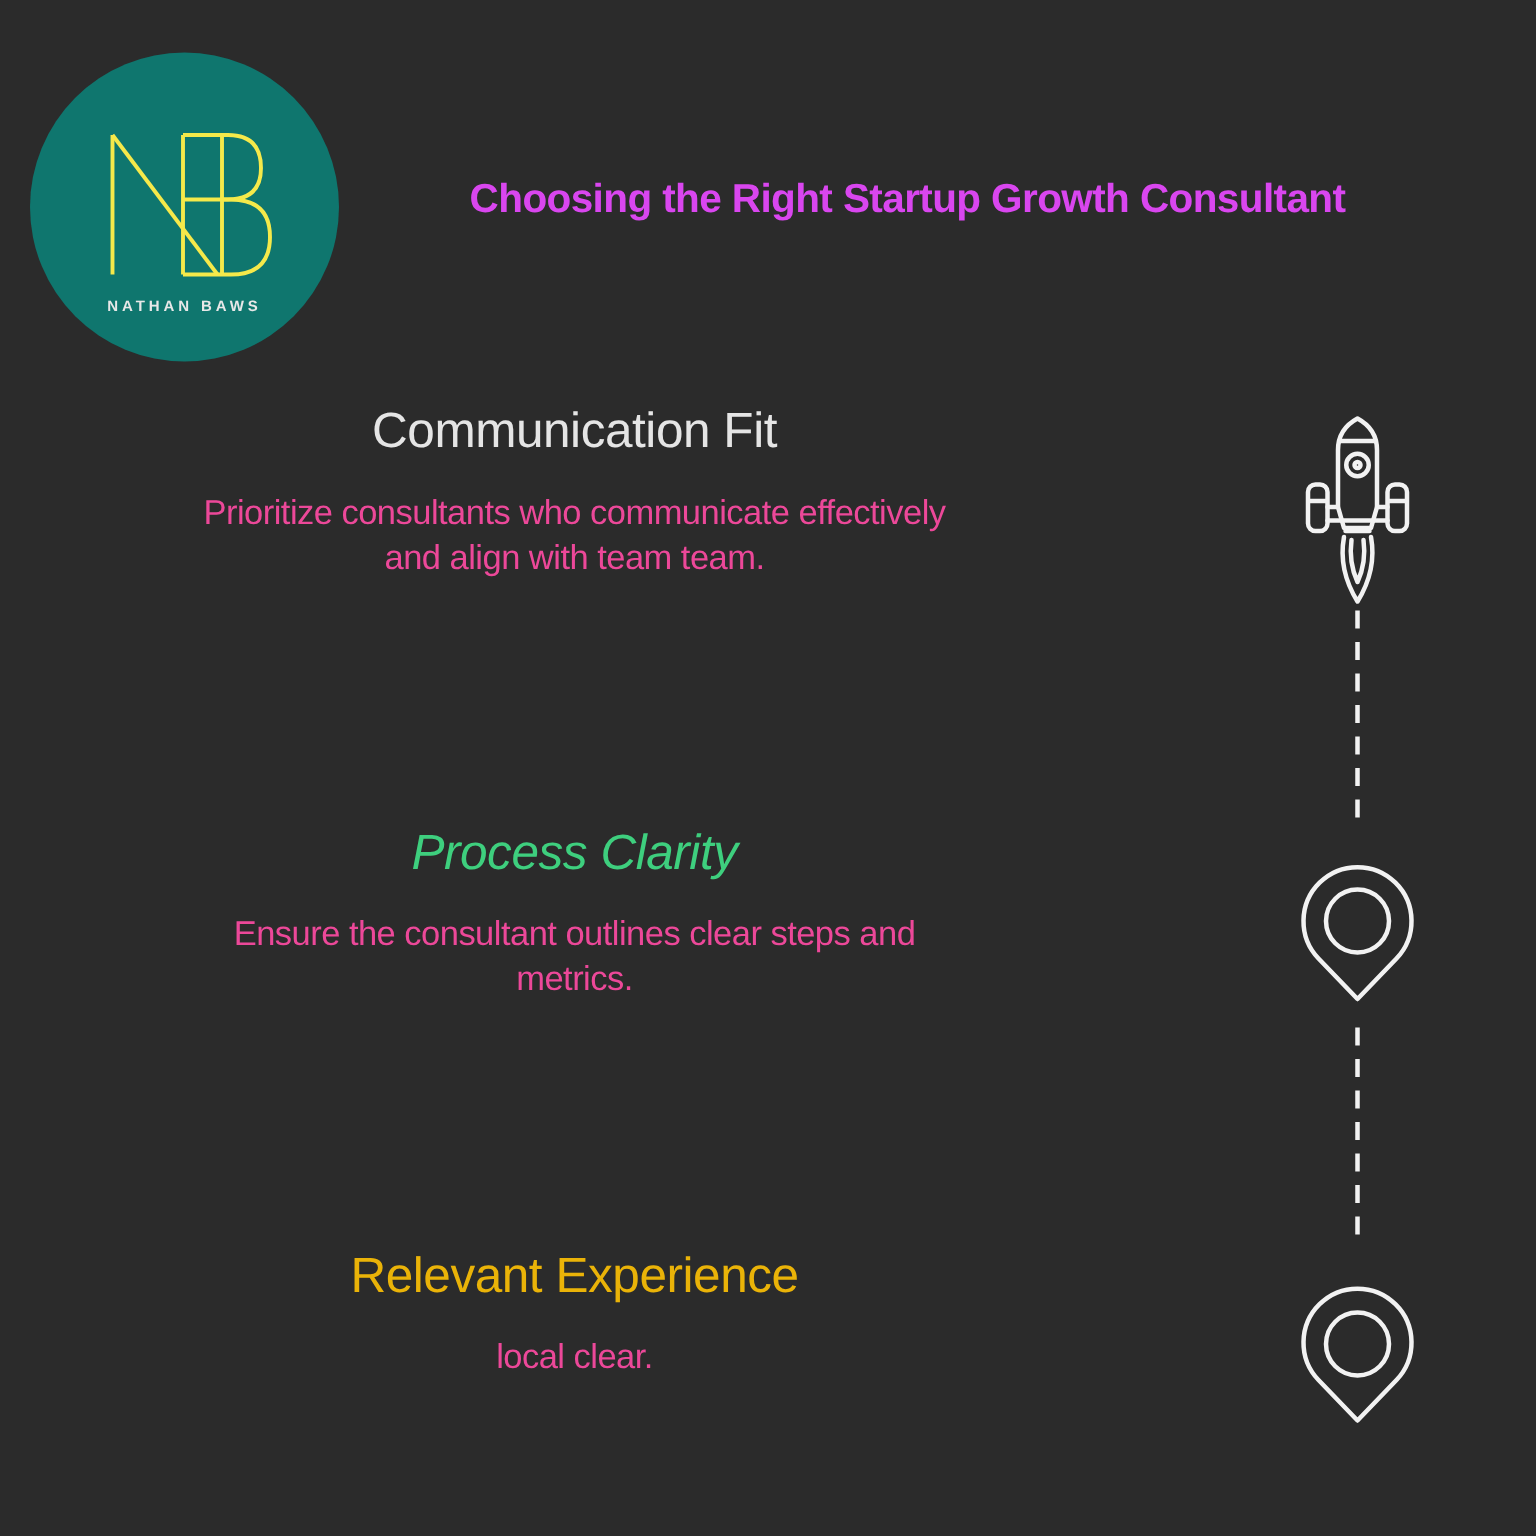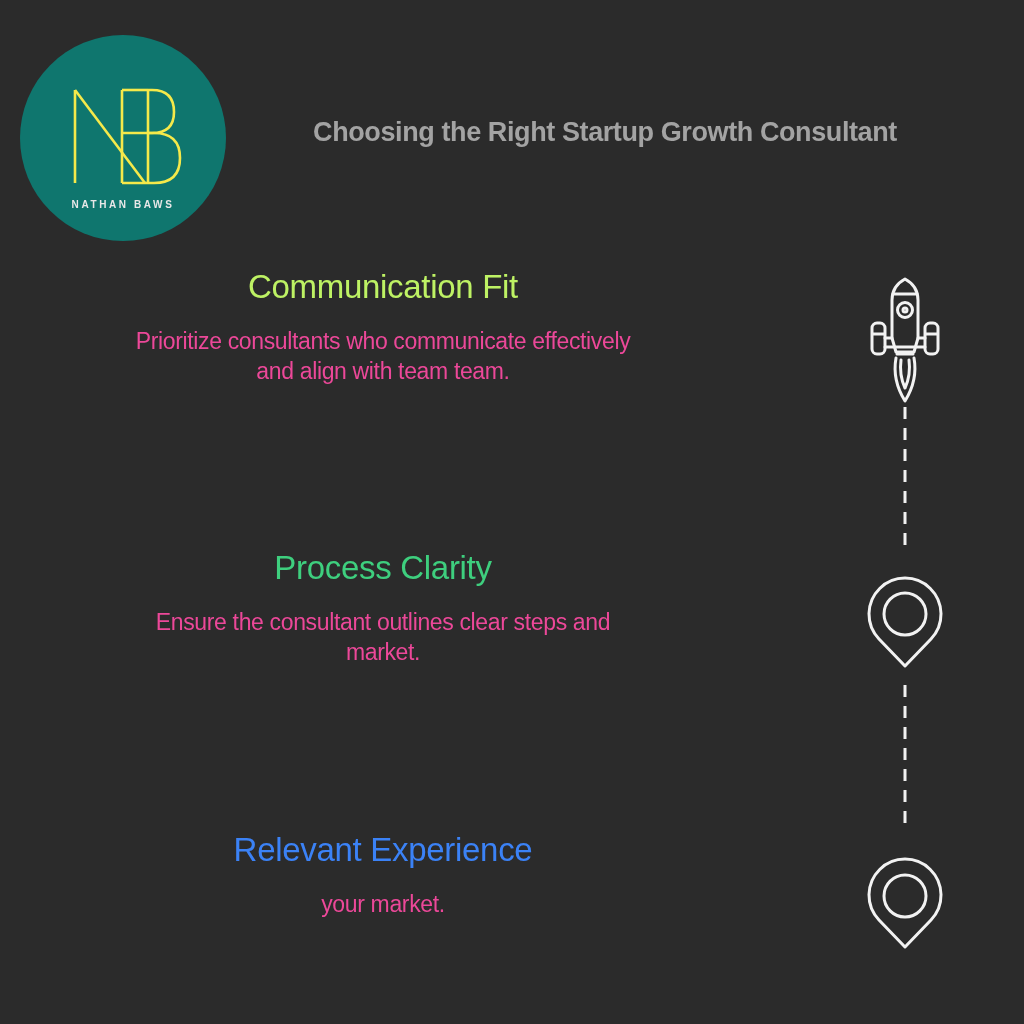--- a/index.html
+++ b/index.html
@@ -42,21 +42,21 @@
     }
     .title {
       position: absolute;
       left: 250px;
       width: 710px;
       top: 117px;
       text-align: center;
       font-size: 27px;
       font-weight: bold;
       letter-spacing: -0.4px;
-      color: #a3a3a3;
+      color: #d946ef;
       white-space: nowrap;
     }
     .section {
       position: absolute;
       left: 40px;
       width: 686px;
       text-align: center;
     }
     .section-heading {
       font-size: 33px;
@@ -98,39 +98,39 @@
       <path d="M128 55 L132 55 Q154 55 154 77 Q154 98 132 98 L102 98"></path>
       <path d="M128 98 L134 98 Q160 98 160 123 Q160 148 134 148 L102 148"></path>
     </g>
   </svg>
   <div class="logo-name">NATHAN BAWS</div>
 </div>
 
 <div class="title">Choosing the Right Startup Growth Consultant</div>
 
 <div class="section" style="top: 267px;">
-  <div class="section-heading" style="color:#bef264;">Communication Fit</div>
+  <div class="section-heading" style="color:#e5e5e5;">Communication Fit</div>
   <div class="section-body">
     <span class="line">Prioritize consultants who communicate effectively</span>
     <span class="line">and align with team team.</span>
   </div>
 </div>
 
 <div class="section" style="top: 548px;">
-  <div class="section-heading" style="color:#3ecf7e;">Process Clarity</div>
+  <div class="section-heading" style="color:#3ecf7e;font-style:italic;">Process Clarity</div>
   <div class="section-body">
     <span class="line">Ensure the consultant outlines clear steps and</span>
-    <span class="line">market.</span>
+    <span class="line">metrics.</span>
   </div>
 </div>
 
 <div class="section" style="top: 830px;">
-  <div class="section-heading" style="color:#3b82f6;">Relevant Experience</div>
+  <div class="section-heading" style="color:#eab308;">Relevant Experience</div>
   <div class="section-body">
-    <span class="line">your market.</span>
+    <span class="line">local clear.</span>
   </div>
 </div>
 
 <svg class="timeline" width="1024" height="1024" viewBox="0 0 1024 1024">
   <g fill="none" stroke="#f2f2f2" stroke-width="3" stroke-linecap="round" stroke-linejoin="round">
 
     <g>
 
       <path d="M905 279 Q918 286 918 300 L918 338 L914 352 L896 352 L892 338 L892 300 Q892 286 905 279 Z"></path>
       <line x1="893" y1="294" x2="917" y2="294"></line>

